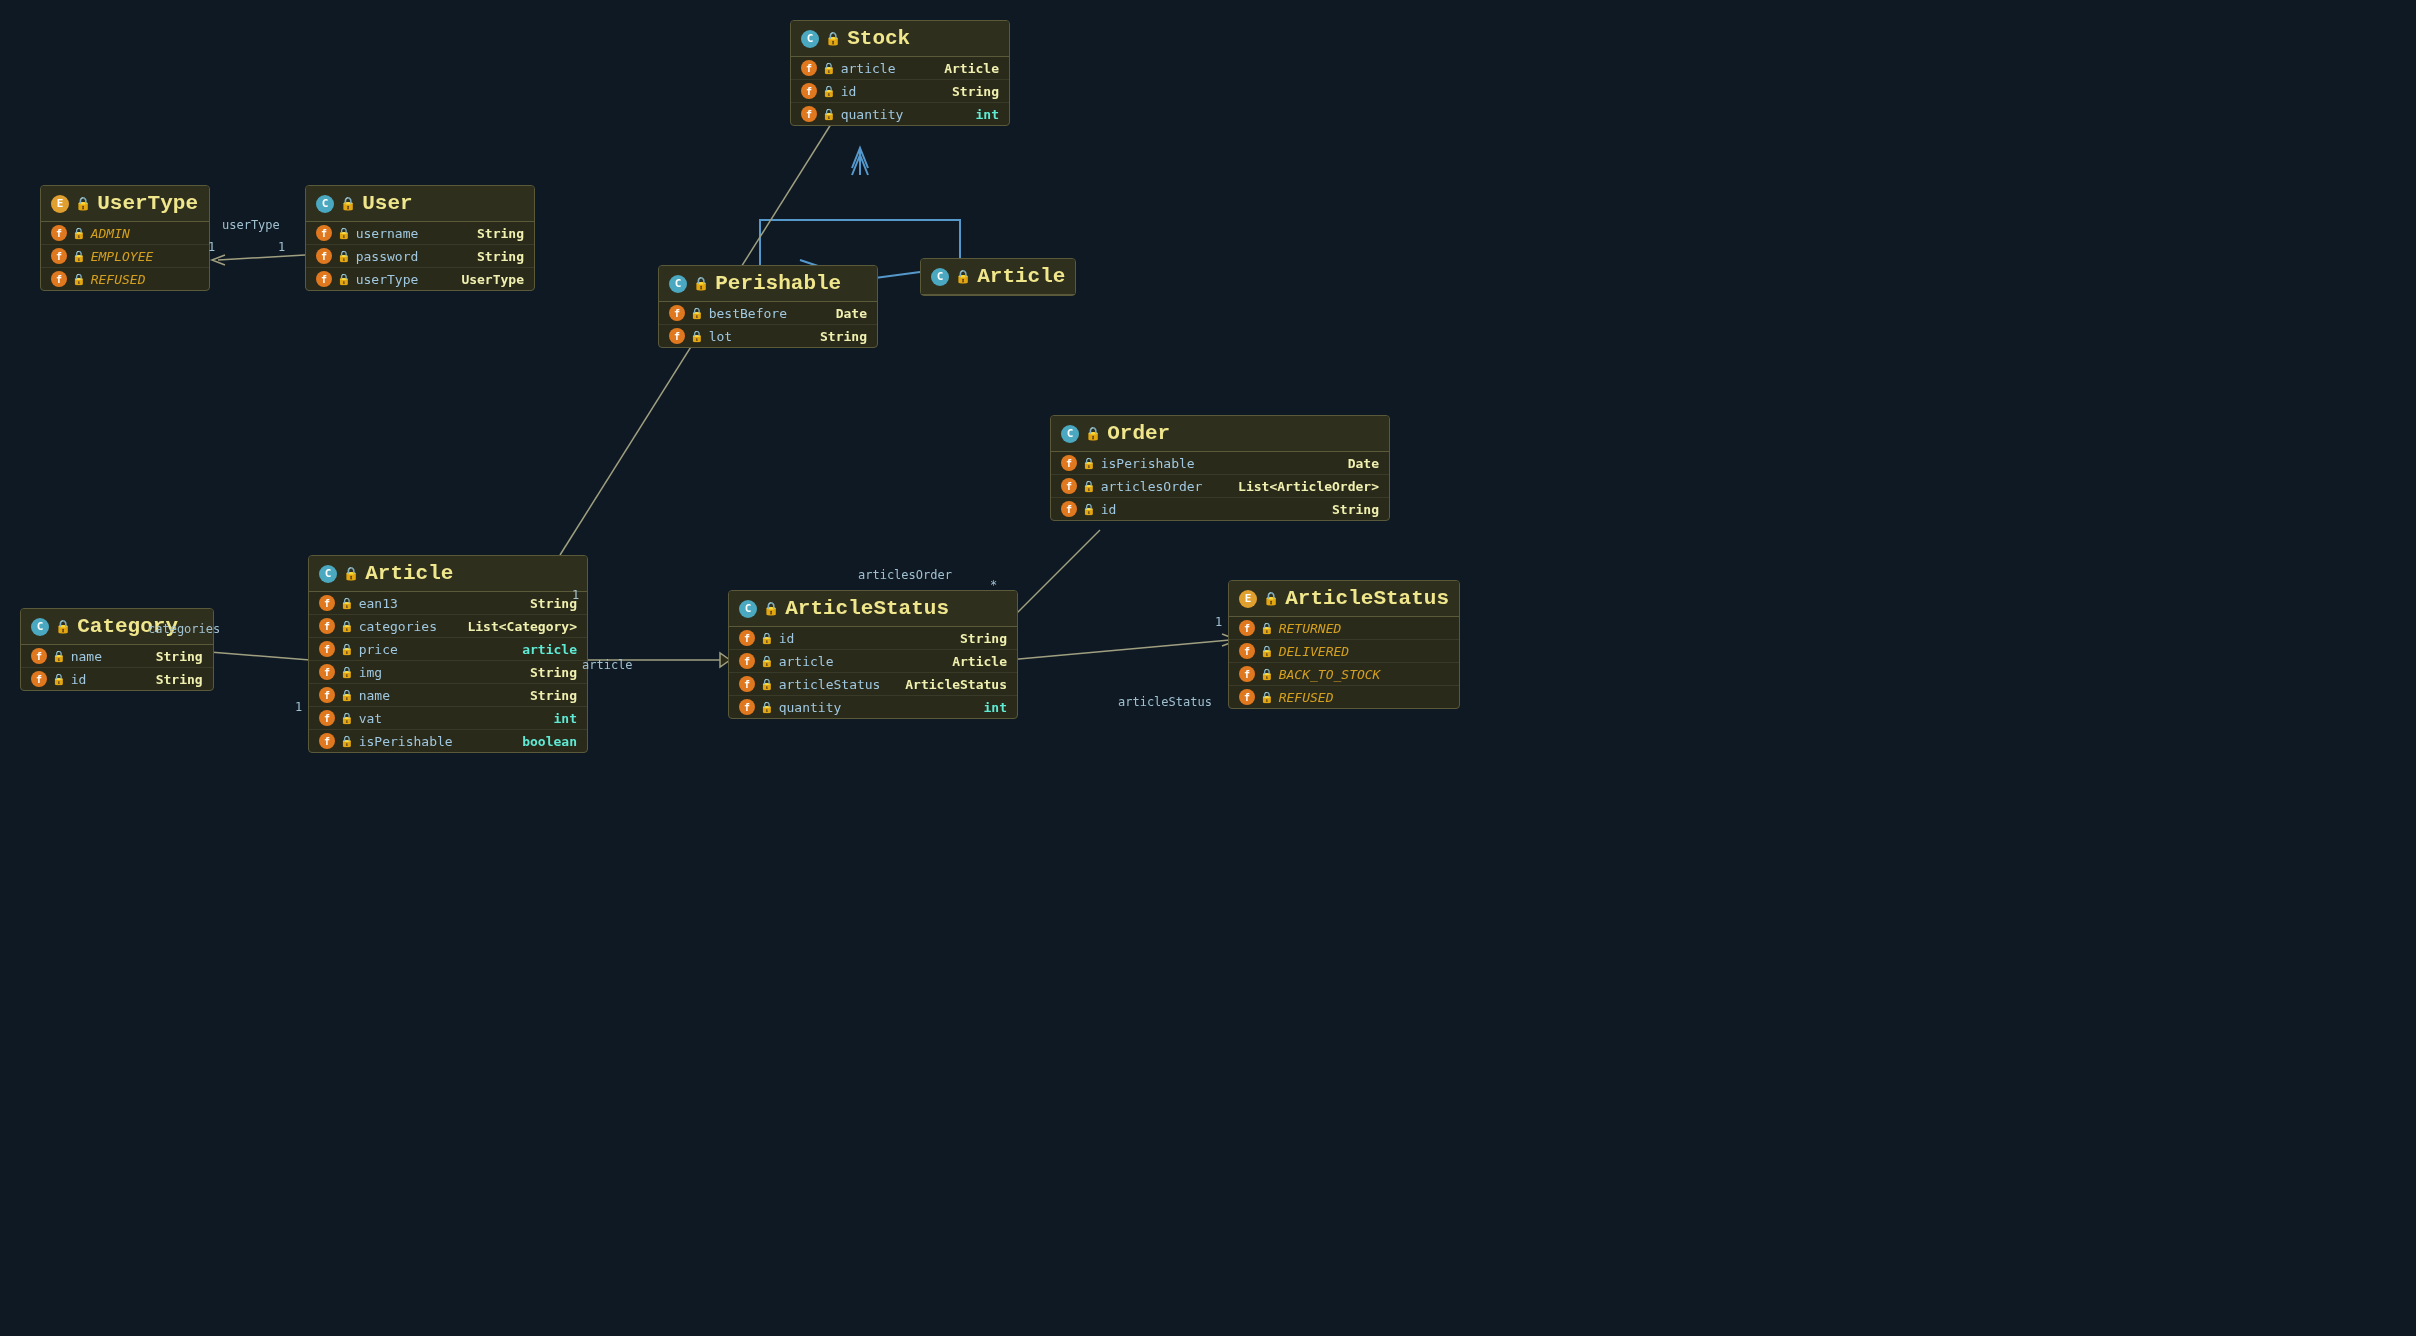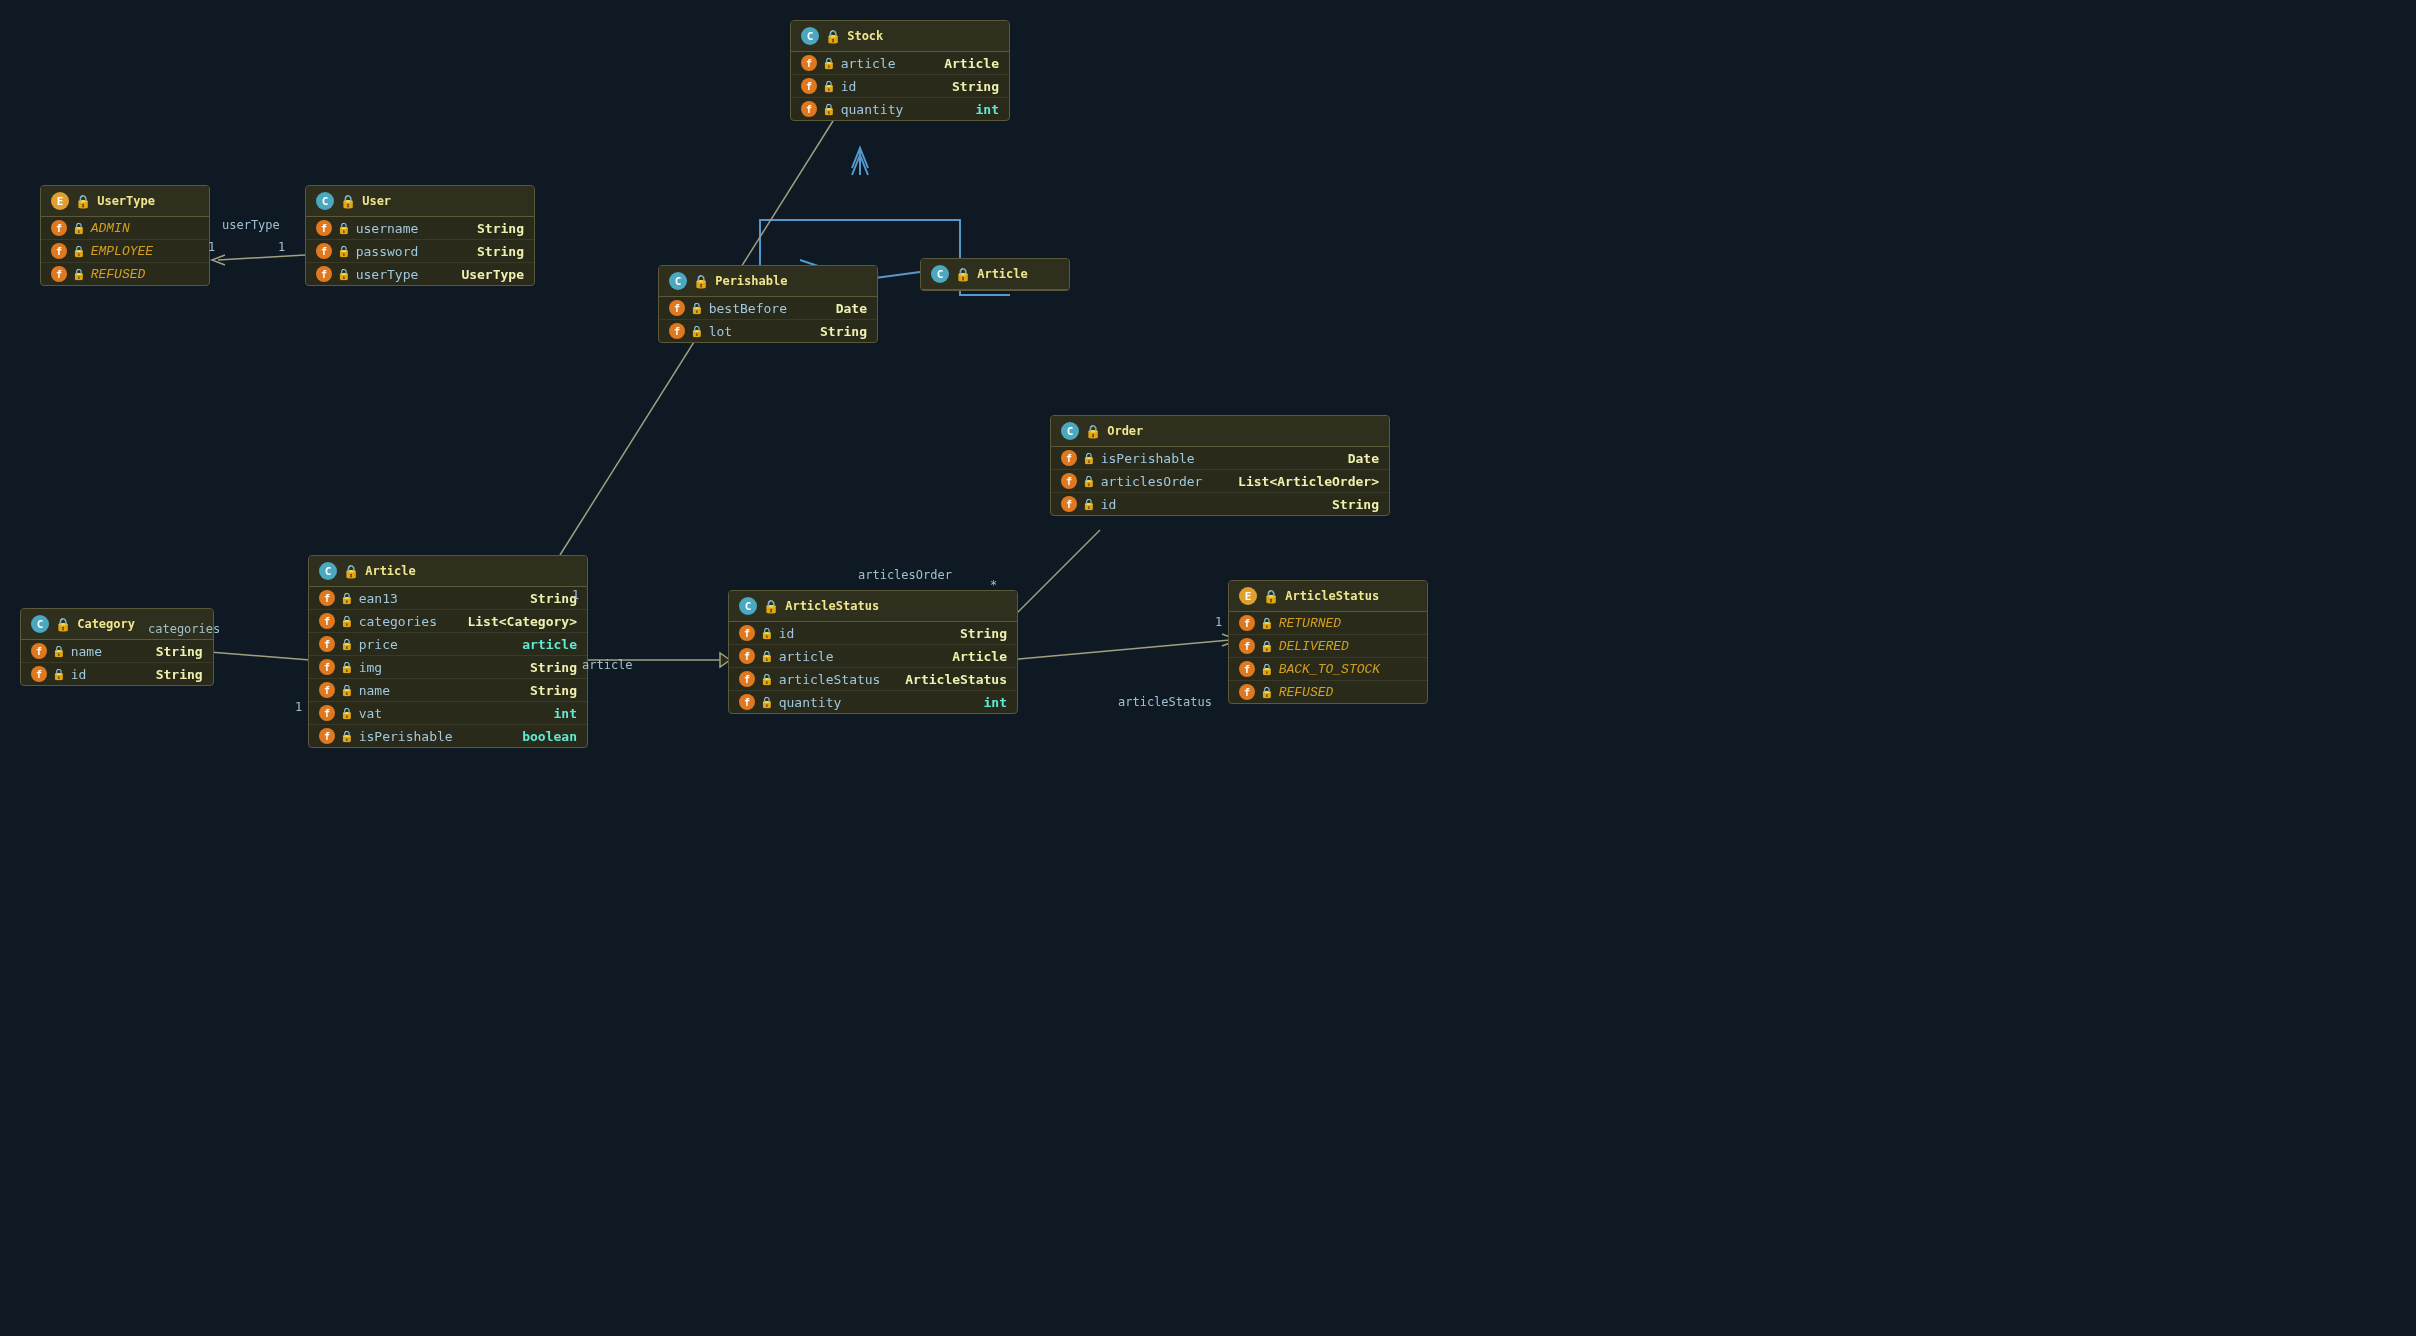--- a/index.html
+++ b/index.html
@@ -58,22 +58,23 @@
       width: 18px; height: 18px;
       background: #e0a030;
       border-radius: 50%;
       color: #fff;
       font-size: 11px;
       font-weight: bold;
       flex-shrink: 0;
     }
     .entity-header .title {
       color: #f0e68c;
-      font-size: 12px;
-      font-weight: bold;
+      font-size: 21px;
+      font-weight: bold;
+      font-family: Liberation Mono, monospace;
     }
     .entity-row {
       display: flex;
       align-items: center;
       padding: 3px 10px;
       gap: 5px;
       border-bottom: 1px solid #3a3a28;
     }
     .entity-row:last-child { border-bottom: none; }
     .row-icon-f {
@@ -127,21 +128,20 @@
       font-weight: bold;
     }
     .enum-lock {
       color: #7ec87e;
       font-size: 11px;
     }
     .enum-value {
       color: #d4a020;
       font-style: italic;
       font-size: 13px;
-      font-family: Liberation Mono, monospace;
     }
     .rel-label {
       position: absolute;
       color: #a0c0d0;
       font-size: 12px;
       background: transparent;
     }
   </style>
 </head>
 <body>

